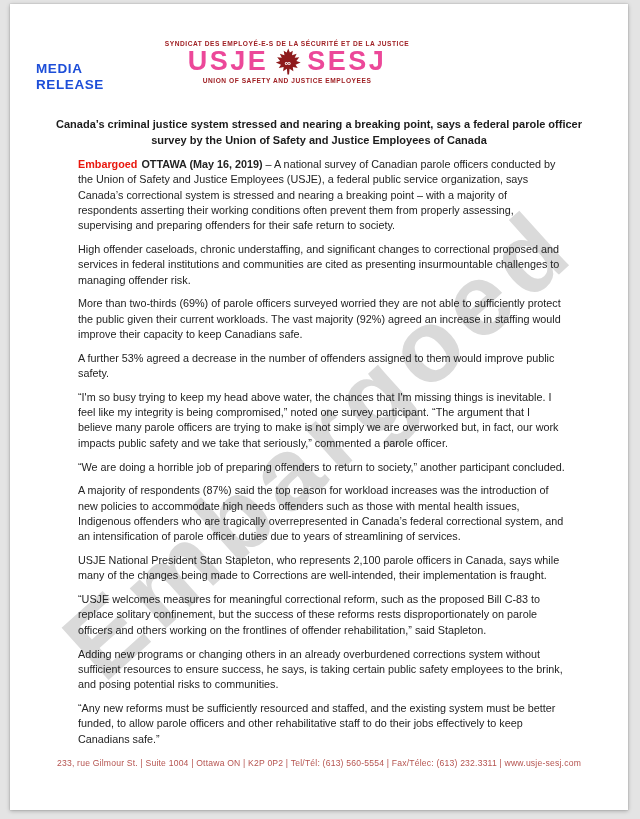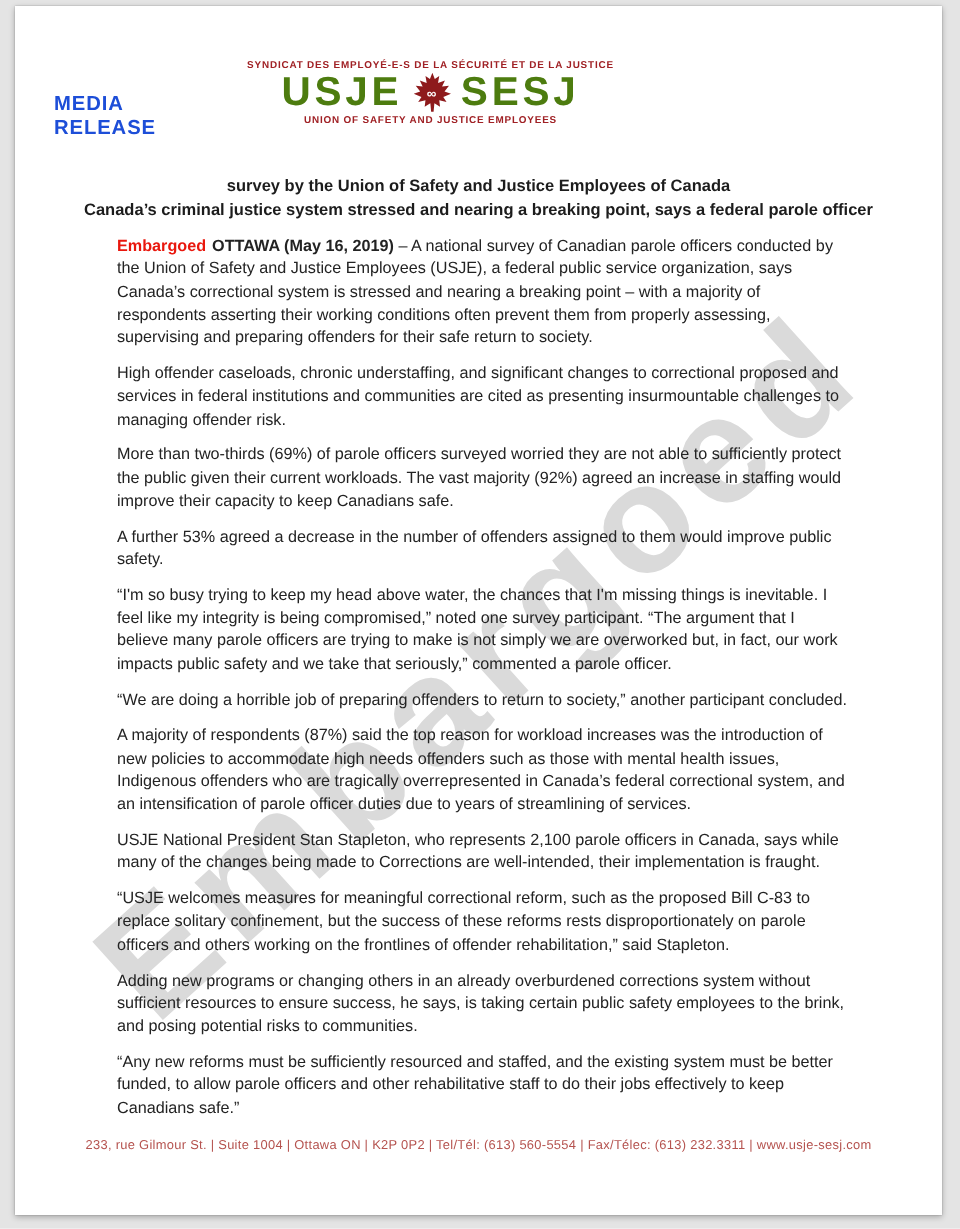--- a/index.html
+++ b/index.html
@@ -68,21 +68,21 @@
     display: flex;
     align-items: center;
     justify-content: center;
     gap: 6px;
     margin: 1px 0 2px 0;
   }
   .logo-word {
     font-size: 27px;
     font-weight: 700;
     letter-spacing: 2.5px;
-    color: #4d7c0f;
+    color: #ec4899;
     line-height: 1;
   }
   .leaf-wrap { position: relative; width: 27px; height: 27px; }
   .leaf-wrap svg { display: block; }
   .leaf-mark {
     position: absolute;
     left: 50%; top: 54%;
     transform: translate(-50%, -50%);
     color: #ffffff;
     font-size: 9px;
@@ -155,22 +155,22 @@
             <path fill="#8e1a1c" d="M50 2 L44 17 L33 10 L36 27 L19 21 L26 36 L9 34 L20 48 L4 54 L23 62 L15 74 L33 70 L31 86 L45 77 L47 98 L53 98 L55 77 L69 86 L67 70 L85 74 L77 62 L96 54 L80 48 L91 34 L74 36 L81 21 L64 27 L67 10 L56 17 Z"></path>
           </svg>
           <span class="leaf-mark">∞</span>
         </span>
         <span class="logo-word">SESJ</span>
       </div>
       <div class="logo-bottom">UNION OF SAFETY AND JUSTICE EMPLOYEES</div>
     </div>
 
     <div class="title">
+      <div>Canada’s criminal justice system stressed and nearing a breaking point, says a federal parole officer</div>
       <div>survey by the Union of Safety and Justice Employees of Canada</div>
-      <div>Canada’s criminal justice system stressed and nearing a breaking point, says a federal parole officer</div>
     </div>
 
     <div class="content">
       <p><span class="embargo">Embargoed</span><span class="dateline">OTTAWA (May 16, 2019)</span><span>– A national survey of Canadian parole officers conducted by the Union of Safety and Justice Employees (USJE), a federal public service organization, says Canada’s correctional system is stressed and nearing a breaking point – with a majority of respondents asserting their working conditions often prevent them from properly assessing, supervising and preparing offenders for their safe return to society.</span></p>
       <p>High offender caseloads, chronic understaffing, and significant changes to correctional proposed and services in federal institutions and communities are cited as presenting insurmountable challenges to managing offender risk.</p>
       <p>More than two-thirds (69%) of parole officers surveyed worried they are not able to sufficiently protect the public given their current workloads. The vast majority (92%) agreed an increase in staffing would improve their capacity to keep Canadians safe.</p>
       <p>A further 53% agreed a decrease in the number of offenders assigned to them would improve public safety.</p>
       <p>“I'm so busy trying to keep my head above water, the chances that I'm missing things is inevitable. I feel like my integrity is being compromised,” noted one survey participant. “The argument that I believe many parole officers are trying to make is not simply we are overworked but, in fact, our work impacts public safety and we take that seriously,” commented a parole officer.</p>
       <p>“We are doing a horrible job of preparing offenders to return to society,” another participant concluded.</p>
       <p>A majority of respondents (87%) said the top reason for workload increases was the introduction of new policies to accommodate high needs offenders such as those with mental health issues, Indigenous offenders who are tragically overrepresented in Canada’s federal correctional system, and an intensification of parole officer duties due to years of streamlining of services.</p>

